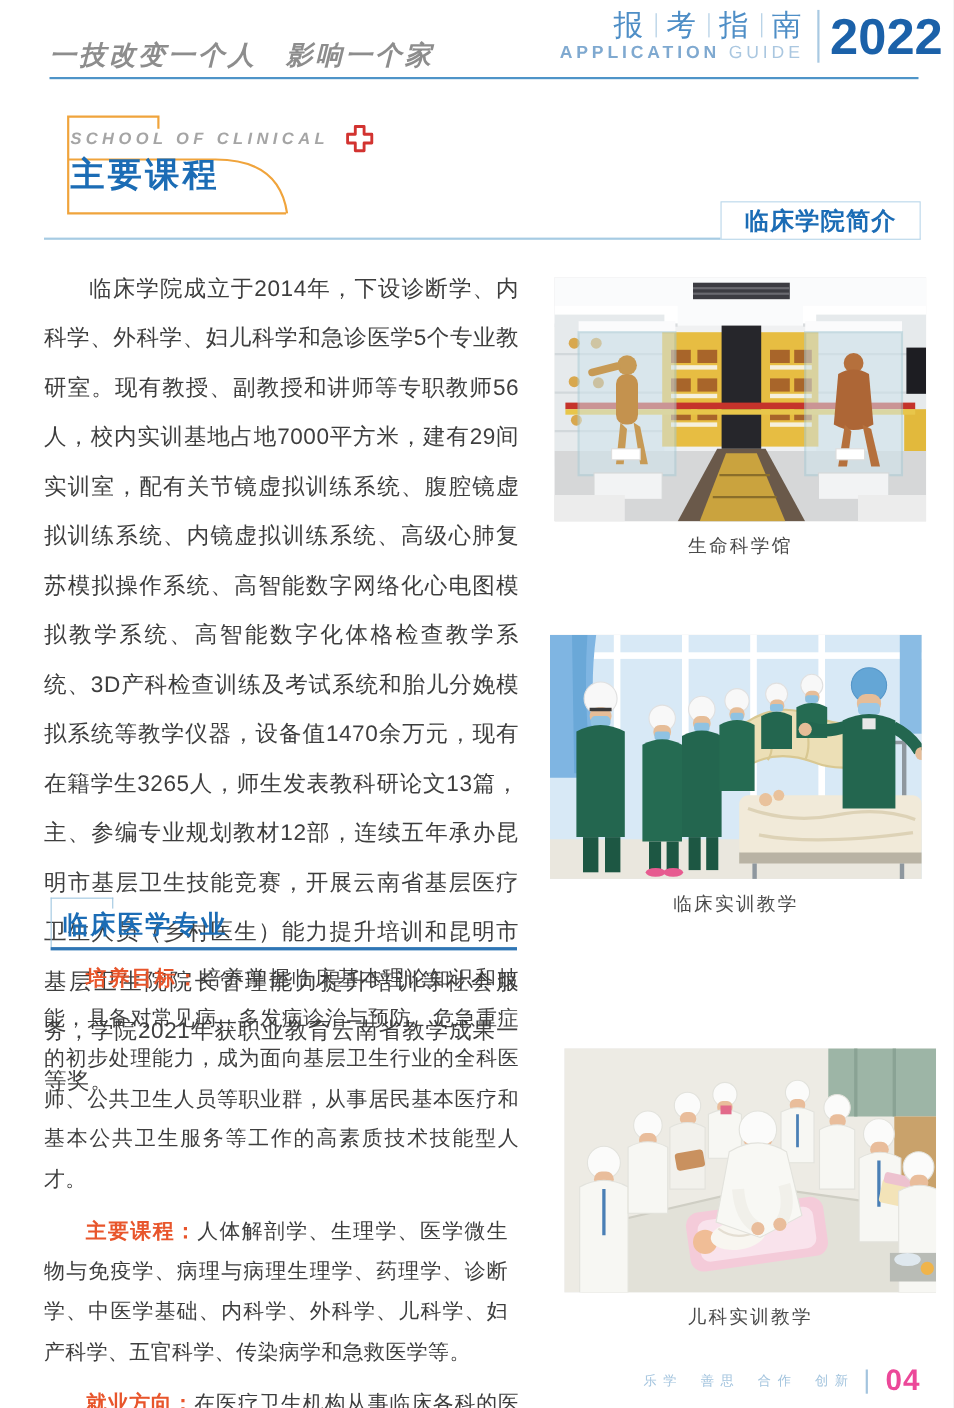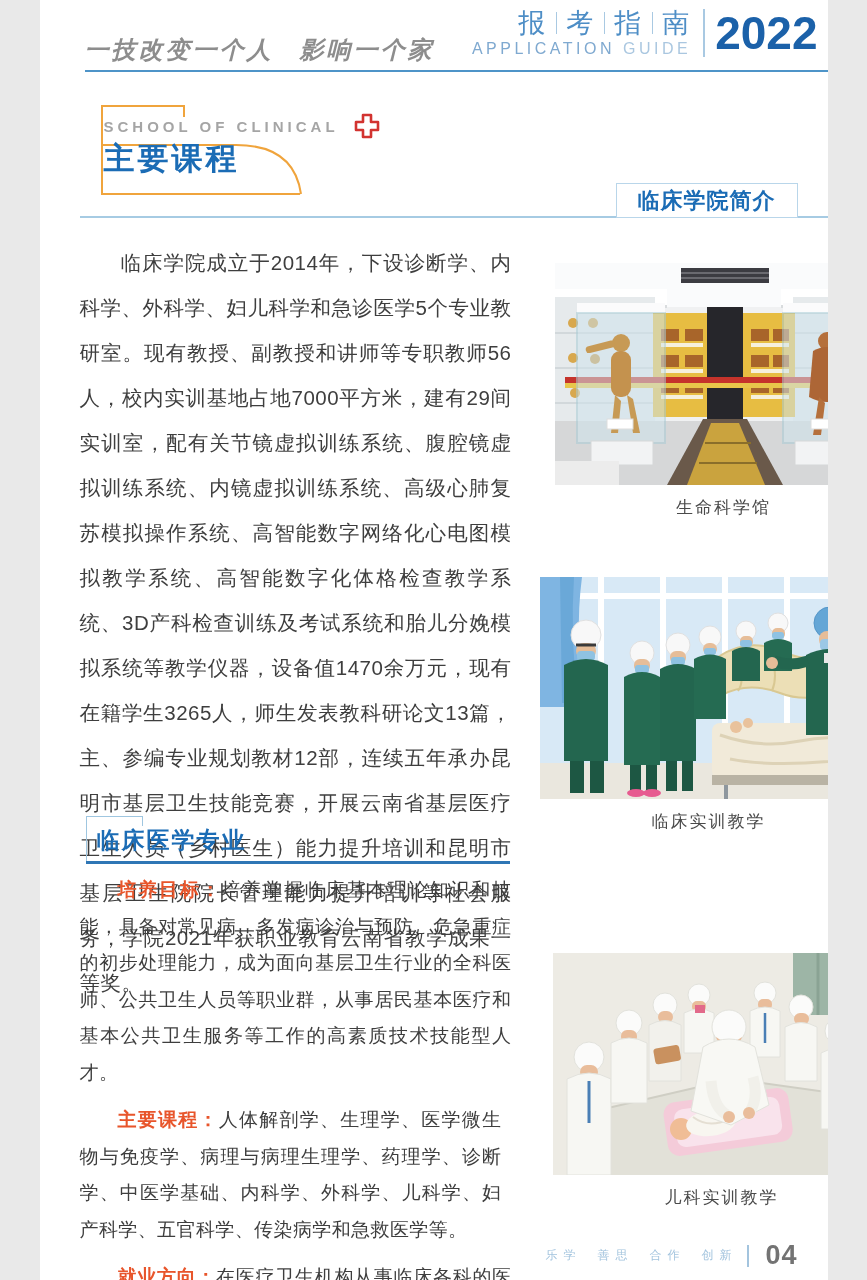--- a/index.html
+++ b/index.html
@@ -1,45 +1,45 @@
 <!DOCTYPE html>
 <html><head>
 <meta charset="utf-8">
 <style>
   html,body{margin:0;padding:0;background:#e9e9e9;}
   .page{
-    position:relative;width:788px;height:1280px;margin:0 auto;background:#ffffff;
+    position:relative;width:867px;height:1280px;margin:0 auto;background:#ffffff;
     font-family:"Liberation Sans",sans-serif;overflow:hidden;
   }
   
   .slogan{
     position:absolute;left:45px;top:34px;
     font-family:"DejaVu Serif",serif;font-style:italic;font-weight:bold;
     font-size:24px;color:#8d8d8d;letter-spacing:3px;white-space:nowrap;
   }
   .slogan .gap{display:inline-block;width:26px;}
   .masthead{position:absolute;right:10px;top:8px;display:flex;align-items:center;}
   .mh-col{display:flex;flex-direction:column;align-items:flex-end;}
   .mh-cn{display:flex;align-items:center;font-size:27px;color:#4e8ec6;letter-spacing:2px;line-height:30px;}
   .mh-cn .vbar{width:1px;height:22px;background:#a9c9e2;margin:0 9px;}
   .mh-en{margin-top:2px;font-size:16px;letter-spacing:3.5px;white-space:nowrap;}
-  .mh-en .en1{color:#7fa9d0;font-weight:normal;}
+  .mh-en .en1{color:#7fa9d0;font-weight:bold;}
   .mh-en .en2{color:#aac7e0;}
   .mh-bigbar{width:2px;height:48px;background:#a9c9e2;margin:0 10px 0 12px;}
   .mh-year{
     font-family:Liberation Sans, sans-serif;font-weight:bold;font-size:46px;color:#1b61a9;
     line-height:50px;letter-spacing:0px;
   }
   .header-line{position:absolute;left:45px;top:70px;width:790px;height:2px;background:#4e94c8;}
   
   .title-block{position:absolute;left:46px;top:100px;width:330px;height:100px;}
   .title-frame{position:absolute;left:0;top:0;}
   .title-en{
     position:absolute;left:18px;top:12px;display:flex;align-items:center;
-    font-size:15px;font-weight:bold;letter-spacing:4px;color:#a5a5a5;white-space:nowrap;
+    font-size:15px;font-weight:bold;letter-spacing:4px;color:#a5a5a5;white-space:nowrap;font-style:italic;
   }
   .cross-icon{margin-left:14px;}
   .title-cn{
     position:absolute;left:18px;top:38px;font-size:31px;font-weight:bold;
     color:#1b6cb5;letter-spacing:3px;white-space:nowrap;
   }
   
   .section-line{position:absolute;left:40px;top:216px;width:797px;height:2px;background:#a6cbe3;}
   .intro-badge{
     position:absolute;right:30px;top:183px;width:180px;height:33px;
@@ -66,21 +66,21 @@
   .prog-items{position:absolute;left:40px;top:872px;width:432px;}
   .prog-item{
     font-size:19px;line-height:36.5px;color:#3e3e3e;text-align:justify;
     text-indent:2em;letter-spacing:0.4px;margin-bottom:11px;
   }
   .prog-label{font-weight:bold;color:#e8552b;}
   
   .footer{position:absolute;right:30px;top:1240px;display:flex;align-items:center;}
   .footer .motto-word{font-size:12px;color:#a3c4de;letter-spacing:6px;margin-left:16px;}
   .footer .f-bar{width:2px;height:22px;background:#a3c4de;margin:0 16px 0 10px;}
-  .footer .page-num{font-size:27px;font-weight:bold;color:#737373;letter-spacing:1px;text-align:right;}
+  .footer .page-num{font-size:27px;font-weight:bold;color:#ec4899;letter-spacing:1px;text-align:right;}
 </style>
 </head>
 <body>
 
 <div class="page">
 
   <div class="slogan">
     <span>一技改变一个人</span><span class="gap"></span><span>影响一个家</span>
   </div>
 
@@ -118,21 +118,21 @@
       </svg>
     </div>
     <div class="title-cn">主要课程</div>
   </div>
 
   <div class="section-line"></div>
   <div class="intro-badge">临床学院简介</div>
 
   <div class="intro-text">临床学院成立于2014年，下设诊断学、内科学、外科学、妇儿科学和急诊医学5个专业教研室。现有教授、副教授和讲师等专职教师56人，校内实训基地占地7000平方米，建有29间实训室，配有关节镜虚拟训练系统、腹腔镜虚拟训练系统、内镜虚拟训练系统、高级心肺复苏模拟操作系统、高智能数字网络化心电图模拟教学系统、高智能数字化体格检查教学系统、3D产科检查训练及考试系统和胎儿分娩模拟系统等教学仪器，设备值1470余万元，现有在籍学生3265人，师生发表教科研论文13篇，主、参编专业规划教材12部，连续五年承办昆明市基层卫生技能竞赛，开展云南省基层医疗卫生人员（乡村医生）能力提升培训和昆明市基层卫生院院长管理能力提升培训等社会服务，学院2021年获职业教育云南省教学成果一等奖。</div>
 
-  <figure class="photo photo1" style="margin:15px">
+  <figure class="photo photo1" style="margin:4px">
     <div class="photo-img">
       <svg width="338" height="222" viewBox="0 0 338 222">
         <rect width="338" height="222" fill="#f0f1f2"></rect>
         <rect width="338" height="44" fill="#fafbfc"></rect>
         <rect x="0" y="26" width="112" height="18" fill="#ffffff"></rect>
         <rect x="0" y="42" width="112" height="3" fill="#d9dcde"></rect>
         <rect x="226" y="26" width="112" height="18" fill="#ffffff"></rect>
         <rect x="226" y="42" width="112" height="3" fill="#d9dcde"></rect>
         <rect x="126" y="5" width="88" height="15" fill="#3c3c42"></rect>
         <rect x="126" y="9" width="88" height="2" fill="#6a6a70"></rect>

